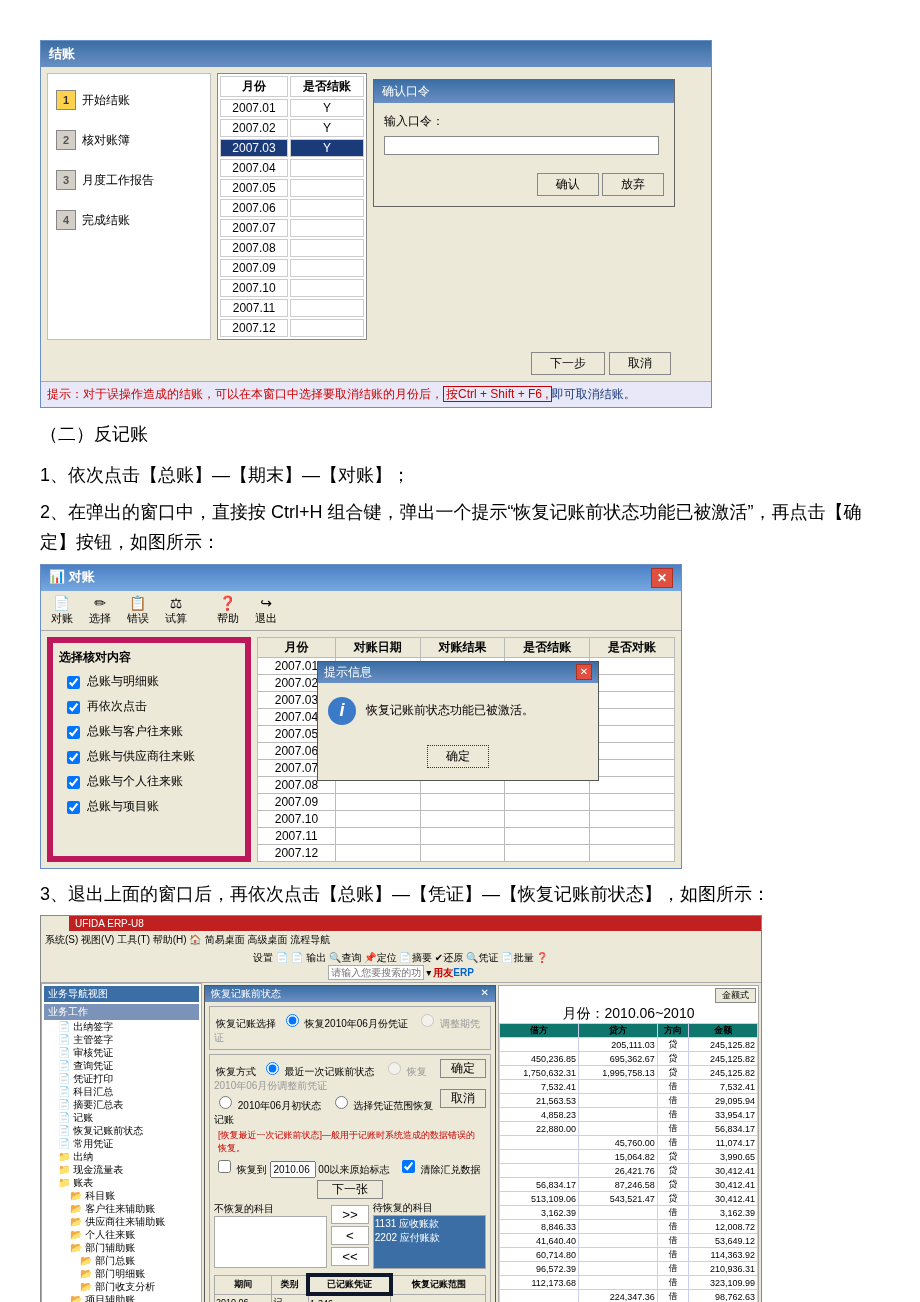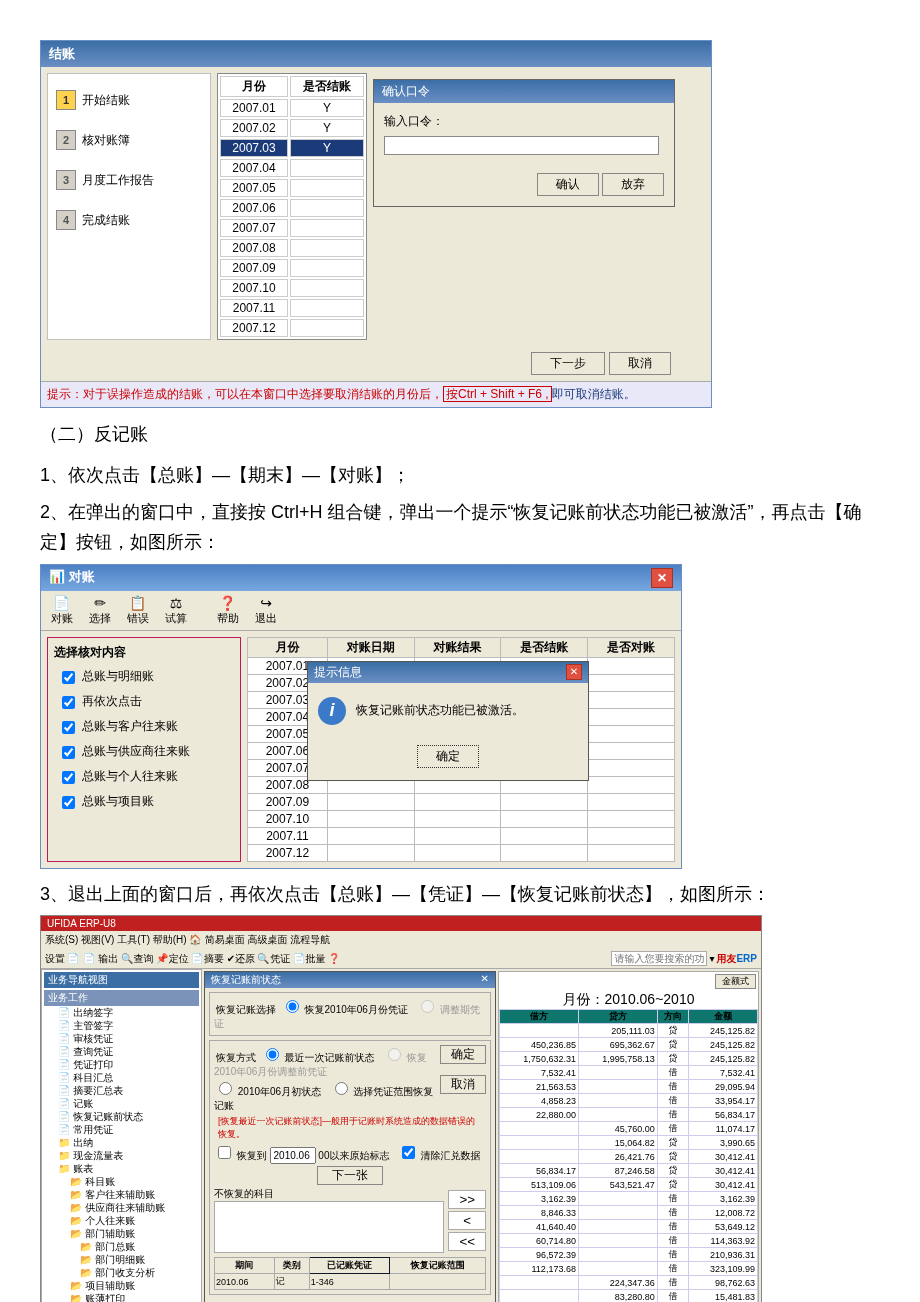--- a/index.html
+++ b/index.html
@@ -155,21 +155,21 @@
 .tb2-item .ic { height: 16px; font-size: 14px; }
 .panel2 {
   display: flex;
   gap: 6px;
   padding: 6px;
   font-size: 12px;
 }
 .left2 {
   width: 180px;
   background: #ece9d8;
-  border: 1px solid #be185d;
+  border: 6px solid #be185d;
   padding: 6px;
 }
 .left2 .hd { font-weight: bold; padding-bottom: 4px; }
 .chk-item { padding: 3px 4px; display: flex; gap: 4px; }
 .main2 { flex: 1; position: relative; }
 .grid2 {
   width: 100%;
   border-collapse: collapse;
   background: #fff;
 }
@@ -208,33 +208,35 @@
 .window3 {
   border: 1px solid #888;
   background: #ece9d8;
   width: 720px;
 }
 .titlebar3 {
   background: #c02020;
   color: #fff;
   padding: 2px 6px;
   font-size: 10px;
+  margin-left: 28px;
 }
 .menubar3 {
   font-size: 10px;
   padding: 2px 4px;
   background: #ece9d8;
 }
 .tb3 {
   font-size: 10px;
   padding: 2px 4px;
   border-bottom: 1px solid #aaa;
   display: flex;
   justify-content: space-between;
   align-items: center;
+  flex-direction: column;
 }
 .search3 {
   display: flex;
   align-items: center;
   gap: 2px;
   font-size: 10px;
 }
 .search3 input {
   border: 1px solid #aaa;
   font-size: 10px;
@@ -665,27 +667,34 @@
           <div style="display:flex;gap:4px;align-items:center">
             <div style="flex:1">
               <div>不恢复的科目</div>
               <div style="background:#fff;border:1px solid #aaa;height:50px"></div>
             </div>
             <div style="display:flex;flex-direction:column;gap:2px">
               <button class="arrow-btn">&gt;&gt;</button>
               <button class="arrow-btn">&lt;</button>
               <button class="arrow-btn">&lt;&lt;</button>
             </div>
+            <div style="flex:1">
+              <div>待恢复的科目</div>
+              <div style="background:#fff;border:1px solid #aaa;height:50px;background:#3a6ea5;color:#fff;padding:1px">
+                <div>1131 应收账款</div>
+                <div>2202 应付账款</div>
+              </div>
+            </div>
           </div>
           <table style="width:100%;border-collapse:collapse;margin-top:4px;font-size:9px">
             <tbody>
                 <tr>
                   <th style="border:1px solid #aaa;background:#ece9d8">期间</th>
                   <th style="border:1px solid #aaa;background:#ece9d8">类别</th>
-                  <th style="border:1px solid #0f172a;background:#ece9d8">已记账凭证</th>
+                  <th style="border:4px solid #0f172a;background:#ece9d8">已记账凭证</th>
                   <th style="border:1px solid #aaa;background:#ece9d8">恢复记账范围</th>
                 </tr>
             <tr>
                   <td style="border:1px solid #aaa">2010.06</td>
                   <td style="border:1px solid #aaa">记</td>
                   <td style="border:1px solid #aaa">1-346</td>
                   <td style="border:1px solid #aaa"></td>
                 </tr>
           </tbody>
             </table>

